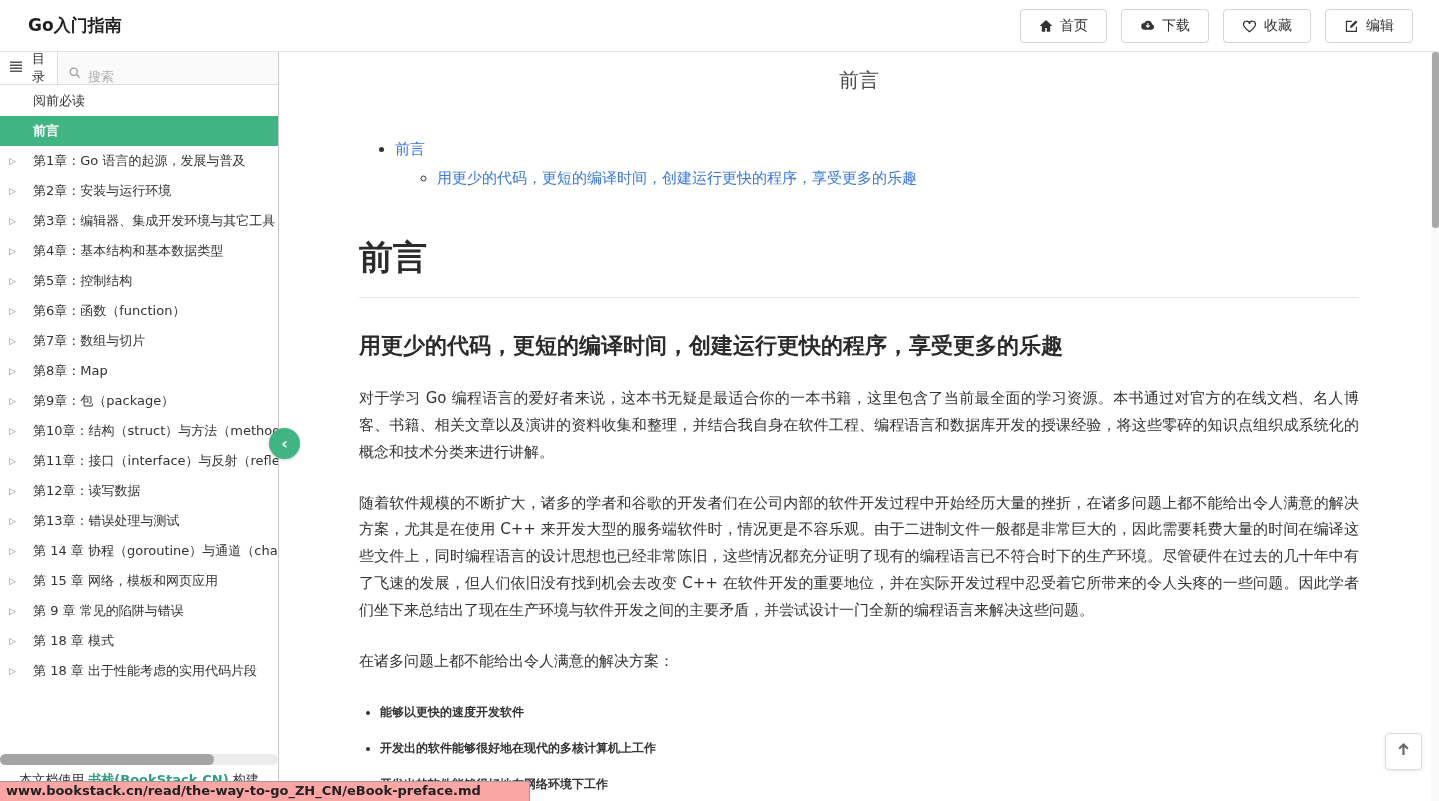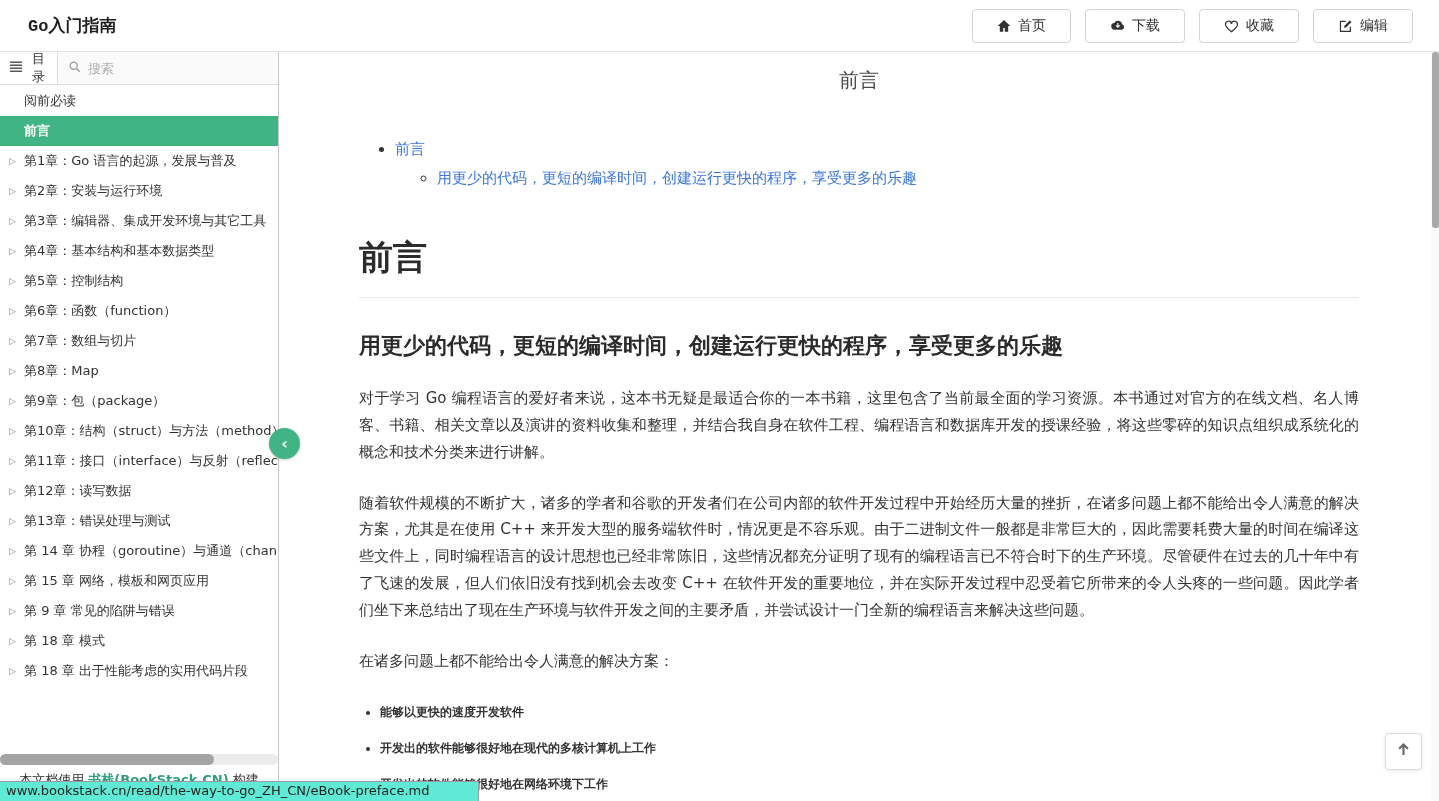--- a/index.html
+++ b/index.html
@@ -2,41 +2,41 @@
 <html><head>
 <meta charset="utf-8">
 <style>
   * { box-sizing: border-box; margin: 0; padding: 0; }
   html,body { width:1439px; height:801px; overflow:hidden; background:#fff;
               font-family:"DejaVu Sans","Liberation Sans",sans-serif; }
 
   
   .app-header { height:52px; display:flex; align-items:center; justify-content:space-between;
                 padding:0 26px 0 28px; border-bottom:1px solid #e2e2e2; background:#fff; }
-  .book-title { font-size:17px; font-weight:bold; color:#1f1f1f;font-family:Liberation Mono, monospace; }
+  .book-title { font-size:17px; font-weight:bold; color:#1f1f1f; }
   .hdr-btns { display:flex; gap:14px; }
   .hdr-btn { display:flex; align-items:center; gap:7px; border:1px solid #d4d4d4; border-radius:4px;
-             background:#fff; padding:7px 24px; font-size:14px; color:#333; cursor:pointer; }
+             background:#fff; padding:7px 18px; font-size:14px; color:#333; cursor:pointer; }
   .hdr-btn svg { display:block; }
 
   
   .layout { display:flex; height:749px; position:relative; }
 
   
   .sidebar { width:279px; flex:none; border-right:1px solid #c9c9c9; position:relative;
              background:#fff; overflow:hidden; }
   .tabbar { height:33px; display:flex; border-bottom:1px solid #ddd; }
   .toc-tab { width:58px; flex:none; display:flex; align-items:center; gap:9px; padding-left:9px;
              border-right:1px solid #ddd; font-size:13px; color:#333; cursor:pointer; }
-  .search-box { flex:1; display:flex; align-items:center; gap:6px; padding-left:10px; background:#fafafa; }
+  .search-box { flex:1; display:flex; align-items:flex-end; gap:6px; padding-left:10px; background:#fafafa; }
   .search-box input { border:none; outline:none; background:transparent; font-size:13px; color:#333; width:170px; }
   .search-box input::placeholder { color:#adadad; }
 
   .side-items { padding-top:1px; }
-  .side-item { height:30px; line-height:30px; font-size:13px; color:#333; padding-left:24px;
+  .side-item { height:30px; line-height:30px; font-size:13px; color:#333; padding-left:33px;
                position:relative; white-space:nowrap; overflow:hidden; cursor:pointer; }
   .side-item .tri { position:absolute; left:9px; top:0; font-size:9px; color:#8a8a8a; }
   .side-item.active { background:#41b483; color:#fff; font-weight:bold; }
 
   .h-scrollbar { position:absolute; top:702px; left:0; width:278px; height:11px;
                  background:#ececec; border-radius:6px; }
   .h-scrollbar .thumb { width:214px; height:11px; background:#a4a4a4; border-radius:6px; }
 
   .side-footer { position:absolute; top:719px; left:0; width:278px; text-align:center;
                  font-size:13px; color:#333; white-space:nowrap; }
@@ -68,23 +68,23 @@
 
   .v-scrollbar { position:absolute; right:0; top:0; width:8px; height:749px; background:#fafafa; }
   .v-scrollbar .thumb { position:absolute; top:0; left:0.5px; width:7px; height:176px;
                         background:#a9a9a9; border-radius:3px; }
 
   .back-top { position:absolute; right:17px; bottom:31px; width:37px; height:37px; background:#fff;
               border:1px solid #dcdcdc; border-radius:4px; display:flex; align-items:center;
               justify-content:center; cursor:pointer; box-shadow:0 1px 4px rgba(0,0,0,.09); }
 
   
-  .status-tip { position:fixed; left:0; bottom:0; height:20px; line-height:18px; background:#5eead4;
+  .status-tip { position:fixed; left:0; bottom:0; height:20px; line-height:18px; background:#fca5a5;
                 border:1px solid #9b9b9b; border-left:none; border-bottom:none;
-                padding:0 48px 0 6px; font-size:13px; color:#222; z-index:10; }
+                padding:0 48px 0 6px; font-size:13px; color:#222; z-index:10;font-weight:bold; }
 </style>
 </head>
 <body>
 
 <header class="app-header">
   <div class="book-title">Go入门指南</div>
   <div class="hdr-btns">
     <button class="hdr-btn">
       <span>
           <svg width="14" height="14" viewBox="0 0 16 16">

